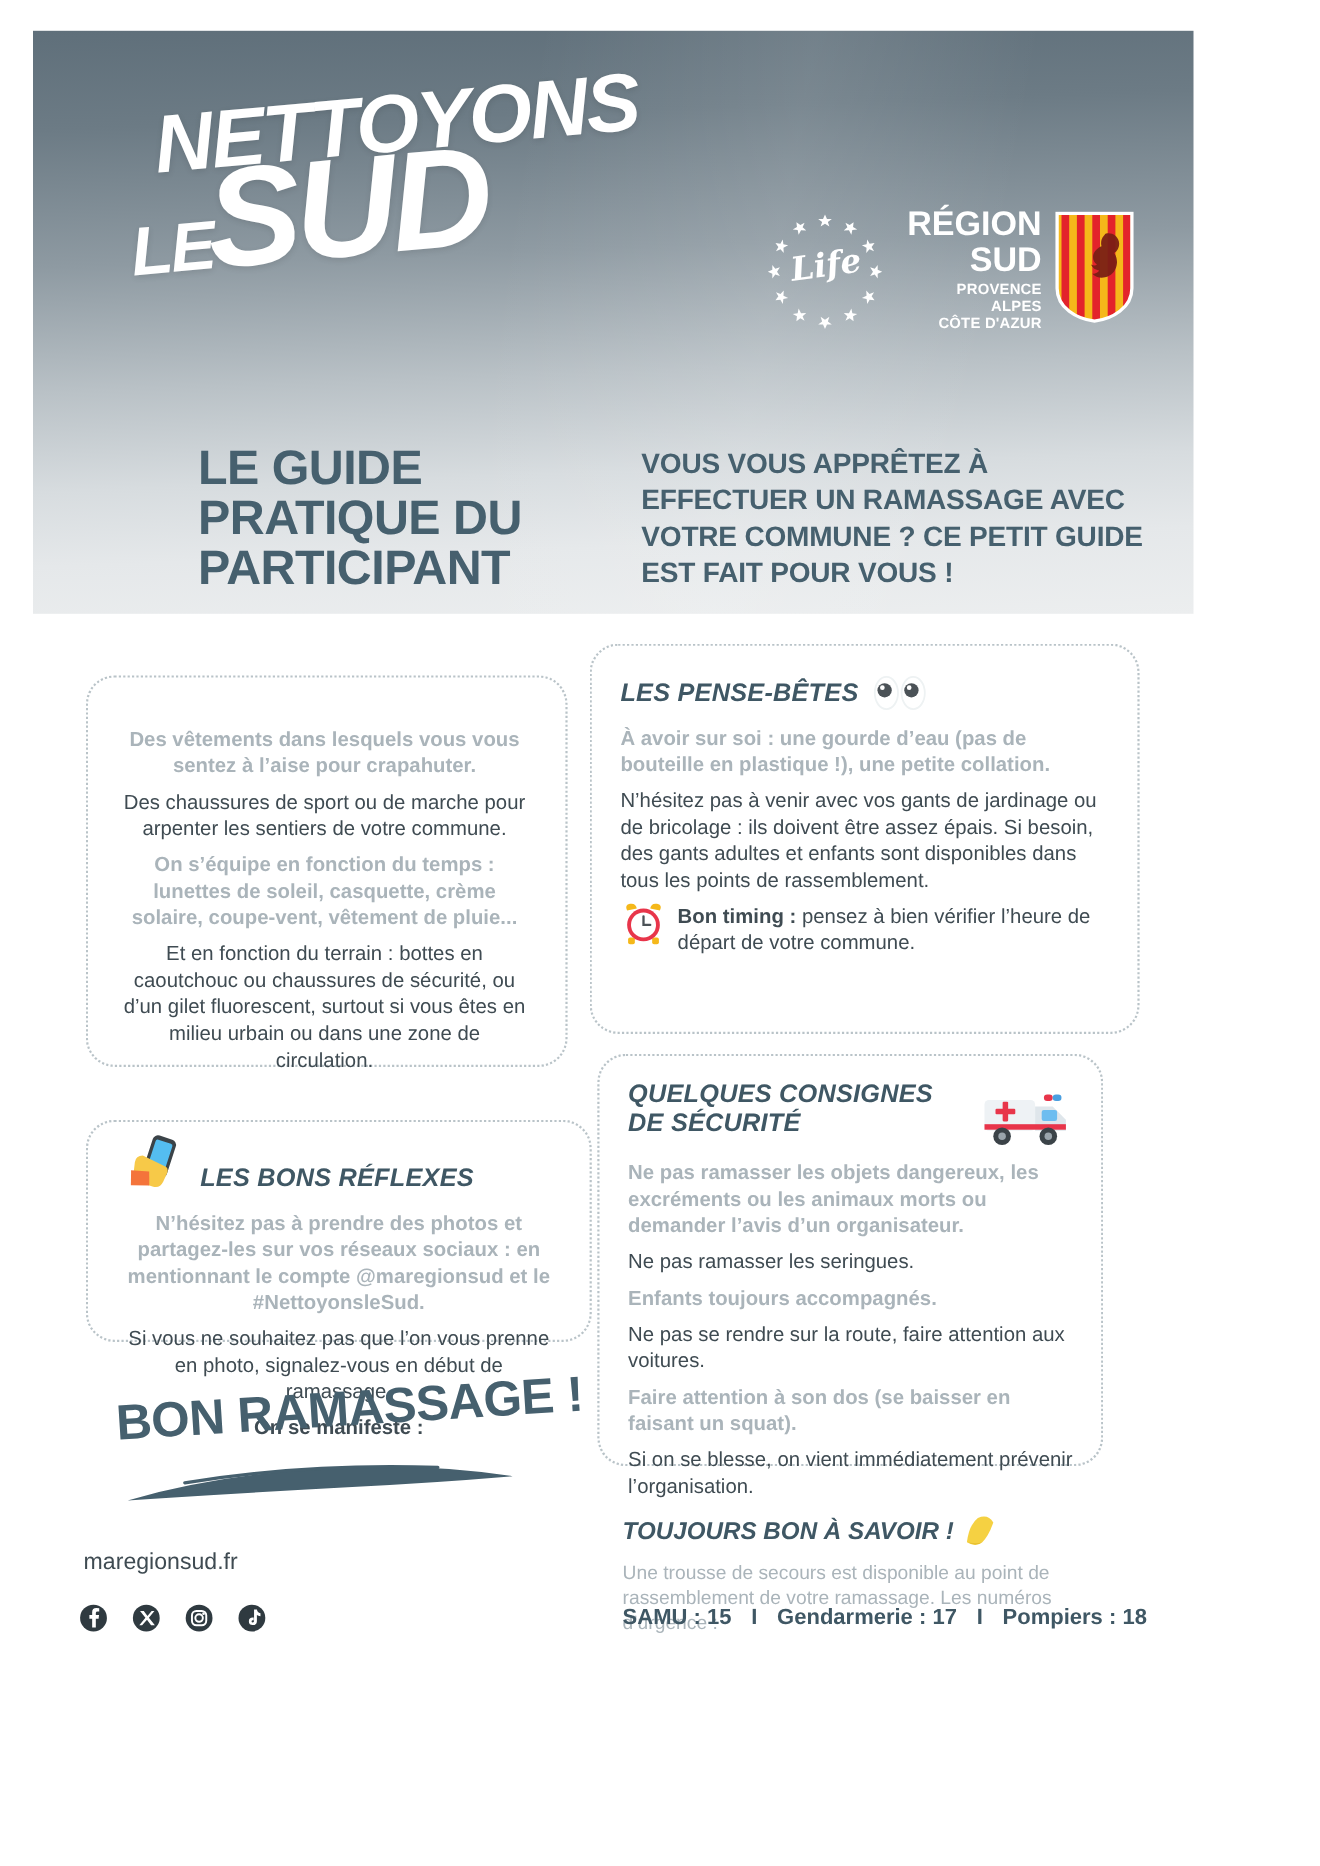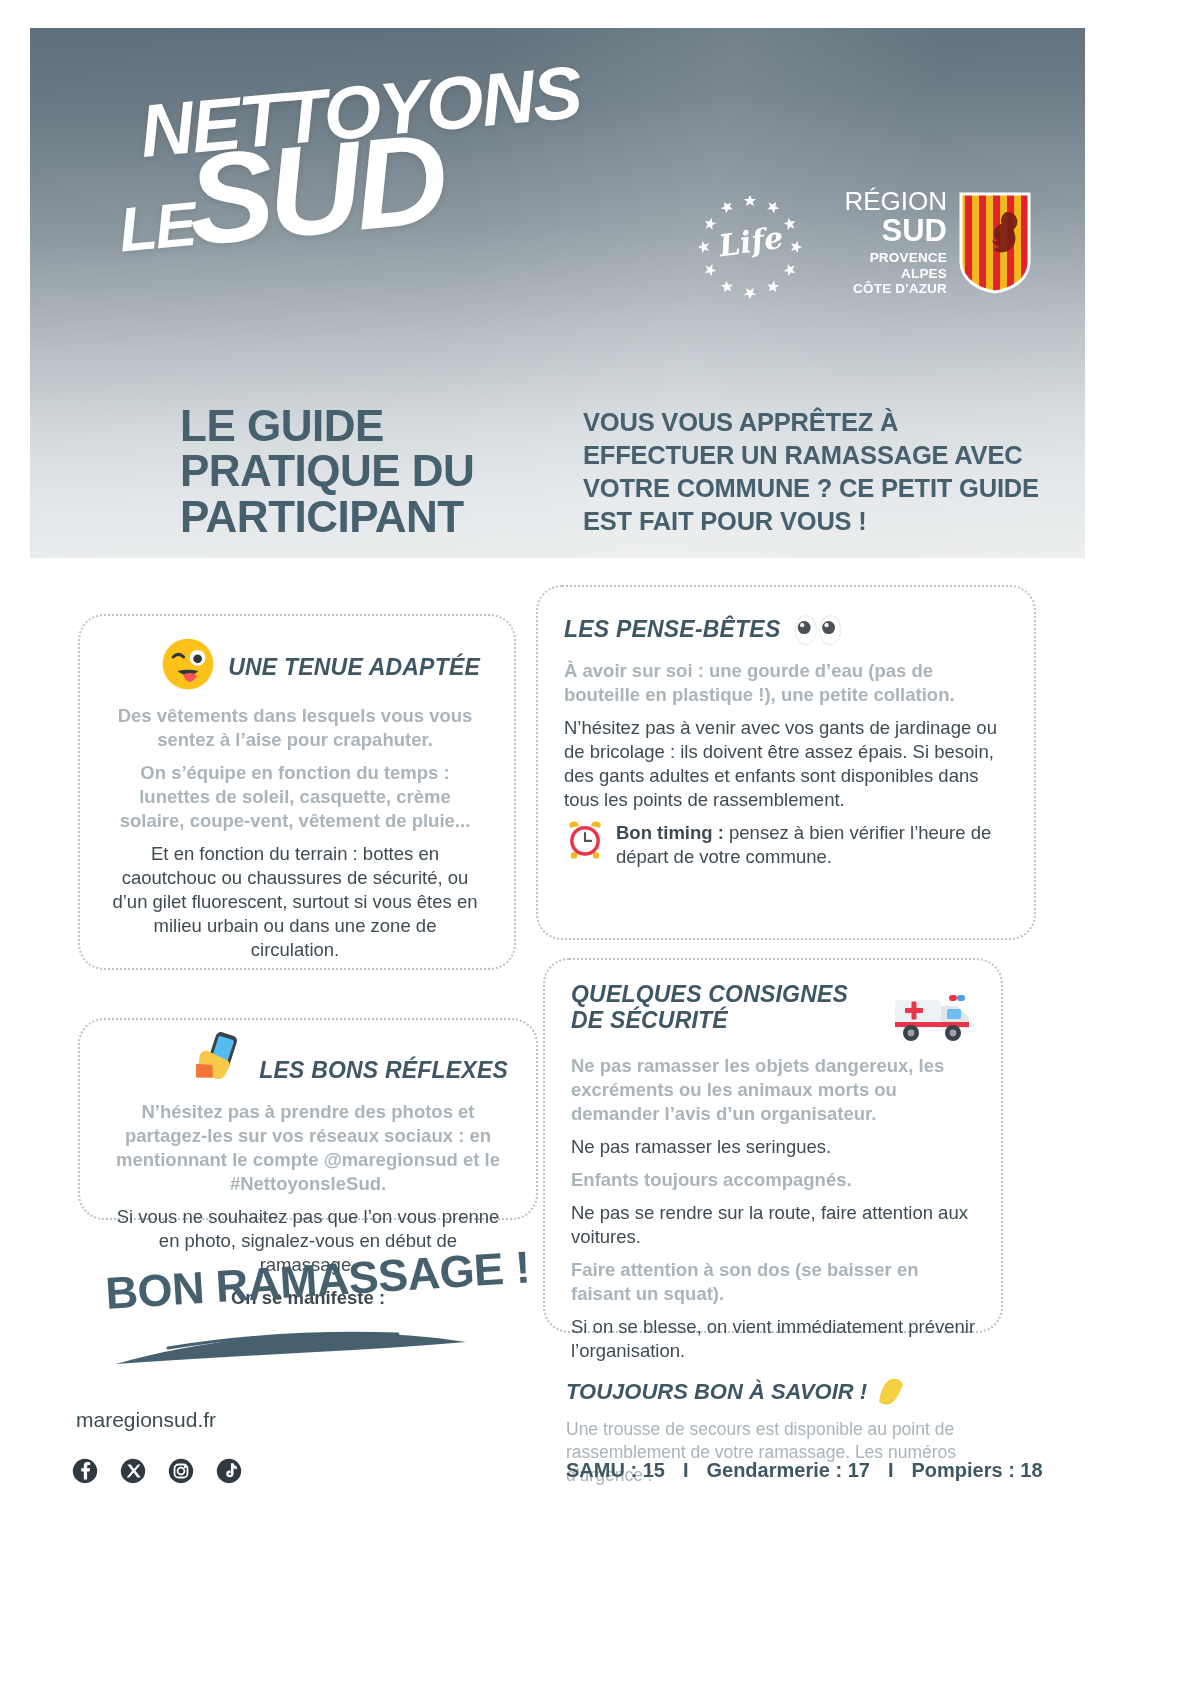--- a/index.html
+++ b/index.html
@@ -110,21 +110,21 @@
     height: 118px;
   }
   .region-text {
     position: absolute;
     right: 84px;
     top: 0;
     text-align: right;
     color: #ffffff;
     line-height: 1;
   }
-  .region-line1 { font-size: 26px; font-weight: normal; letter-spacing: 0px; display:block; }
+  .region-line1 { font-size: 31px; font-weight: bold; letter-spacing: 0px; display:block; }
   .region-line2 { font-size: 31px; font-weight: bold; display:block; margin-top: 1px; }
   .region-sub   { font-size: 13.5px; font-weight: bold; display:block; margin-top: 4px; line-height: 1.15; letter-spacing: 0.2px;}
   .shield {
     position: absolute;
     right: 0;
     top: 4px;
     width: 72px;
     height: 102px;
   }
 
@@ -179,21 +179,21 @@
   #card-tenue .inner { padding: 44px 34px 14px 30px; }
   .tenue-head {
     display: flex; align-items: center; justify-content: flex-end;
     gap: 12px; margin: -16px 0 12px 0;
   }
   .emoji-wink { width: 56px; height: 56px; flex: 0 0 auto; margin-top:-8px;}
 
   
   #card-reflexes { left: 78px; top: 1018px; width: 460px; height: 202px; }
   #card-reflexes .inner { padding: 38px 28px 10px 28px; }
-  .reflexes-head { display:flex; align-items:center; justify-content:flex-end; gap:10px; margin:-6px 0 10px 0;}
+  .reflexes-head { display:flex; align-items:center; justify-content:flex-start; gap:10px; margin:-6px 0 10px 0;}
   .emoji-phone { width: 64px; height: 64px; flex:0 0 auto; margin-top:-26px;}
 
   
   #card-pense { left: 536px; top: 585px; width: 500px; height: 355px; }
   #card-pense .inner { padding: 26px 26px 10px 26px; }
   .pense-head { display:flex; align-items:center; gap:12px; margin-bottom: 12px;}
   .emoji-eyes { width: 52px; height: 34px; flex:0 0 auto;}
   .timing-row { display:flex; align-items:flex-start; gap:10px; margin-top: 4px;}
   .emoji-clock { width: 42px; height: 42px; flex:0 0 auto; margin-top:-2px;}
   .timing-txt { color:#3f4b52; font-size:18.5px; line-height:1.30;}
@@ -333,32 +333,22 @@
         <path d="M2,2 H70 V70 C70,88 52,98 36,100 C20,98 2,88 2,70 Z" fill="none" stroke="#ffffff" stroke-width="3"></path>
       </svg>
     </div>
 
     <div class="guide-title">LE GUIDE PRATIQUE DU PARTICIPANT</div>
     <div class="guide-sub">VOUS VOUS APPRÊTEZ À EFFECTUER UN RAMASSAGE AVEC VOTRE COMMUNE ? CE PETIT GUIDE EST FAIT POUR VOUS !</div>
   </div>
 
   <div class="card" id="card-tenue">
     <div class="inner">
-      <div class="tenue-head">
-        <svg class="emoji-wink" viewBox="0 0 64 64">
-          <circle cx="32" cy="32" r="29" fill="#fcc21b"></circle>
-          <path d="M15 24 q6 -6 12 0" stroke="#31383d" stroke-width="3.5" fill="none" stroke-linecap="round"></path>
-          <circle cx="43" cy="25" r="9" fill="#ffffff"></circle>
-          <circle cx="43" cy="26" r="5" fill="#31383d"></circle>
-          <path d="M20 40 q12 10 24 0 q-12 -3 -24 0 z" fill="#31383d"></path>
-          <path d="M26 44 q7 16 16 2 q-3 -6 -16 -2 z" fill="#f2555a"></path>
-        </svg>
-        <div class="card-title">UNE TENUE ADAPTÉE</div>
-      </div>
       <p class="p-light ta-right">Des vêtements dans lesquels vous vous sentez à l’aise pour crapahuter.</p>
+      <p class="p-dark ta-right">Des chaussures de sport ou de marche pour arpenter les sentiers de votre commune.</p>
       <p class="p-light ta-right">On s’équipe en fonction du temps : lunettes de soleil, casquette, crème solaire, coupe-vent, vêtement de pluie...</p>
       <p class="p-dark ta-right">Et en fonction du terrain : bottes en caoutchouc ou chaussures de sécurité, ou d’un gilet fluorescent, surtout si vous êtes en milieu urbain ou dans une zone de circulation.</p>
     </div>
   </div>
 
   <div class="card" id="card-reflexes">
     <div class="inner">
       <div class="reflexes-head">
         <svg class="emoji-phone" viewBox="0 0 64 64">
           <g transform="rotate(18 32 32)">

